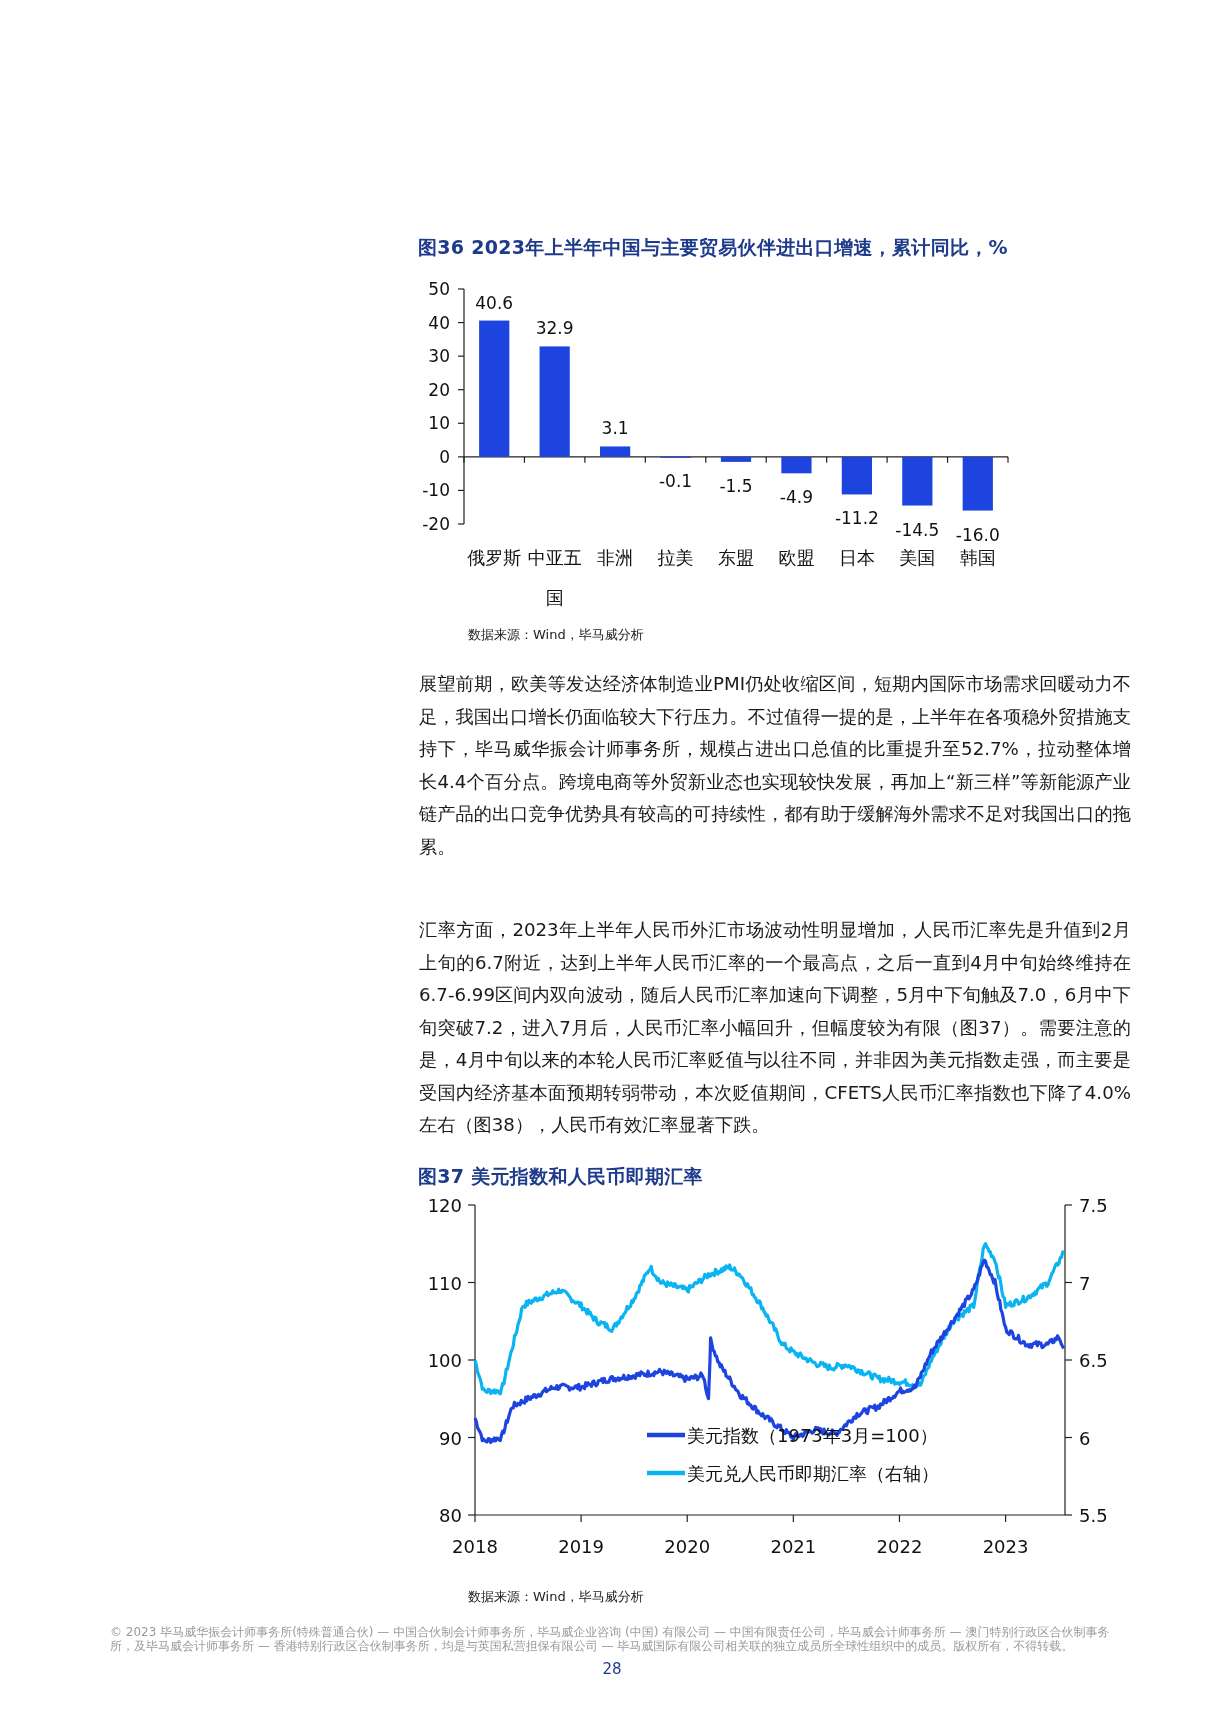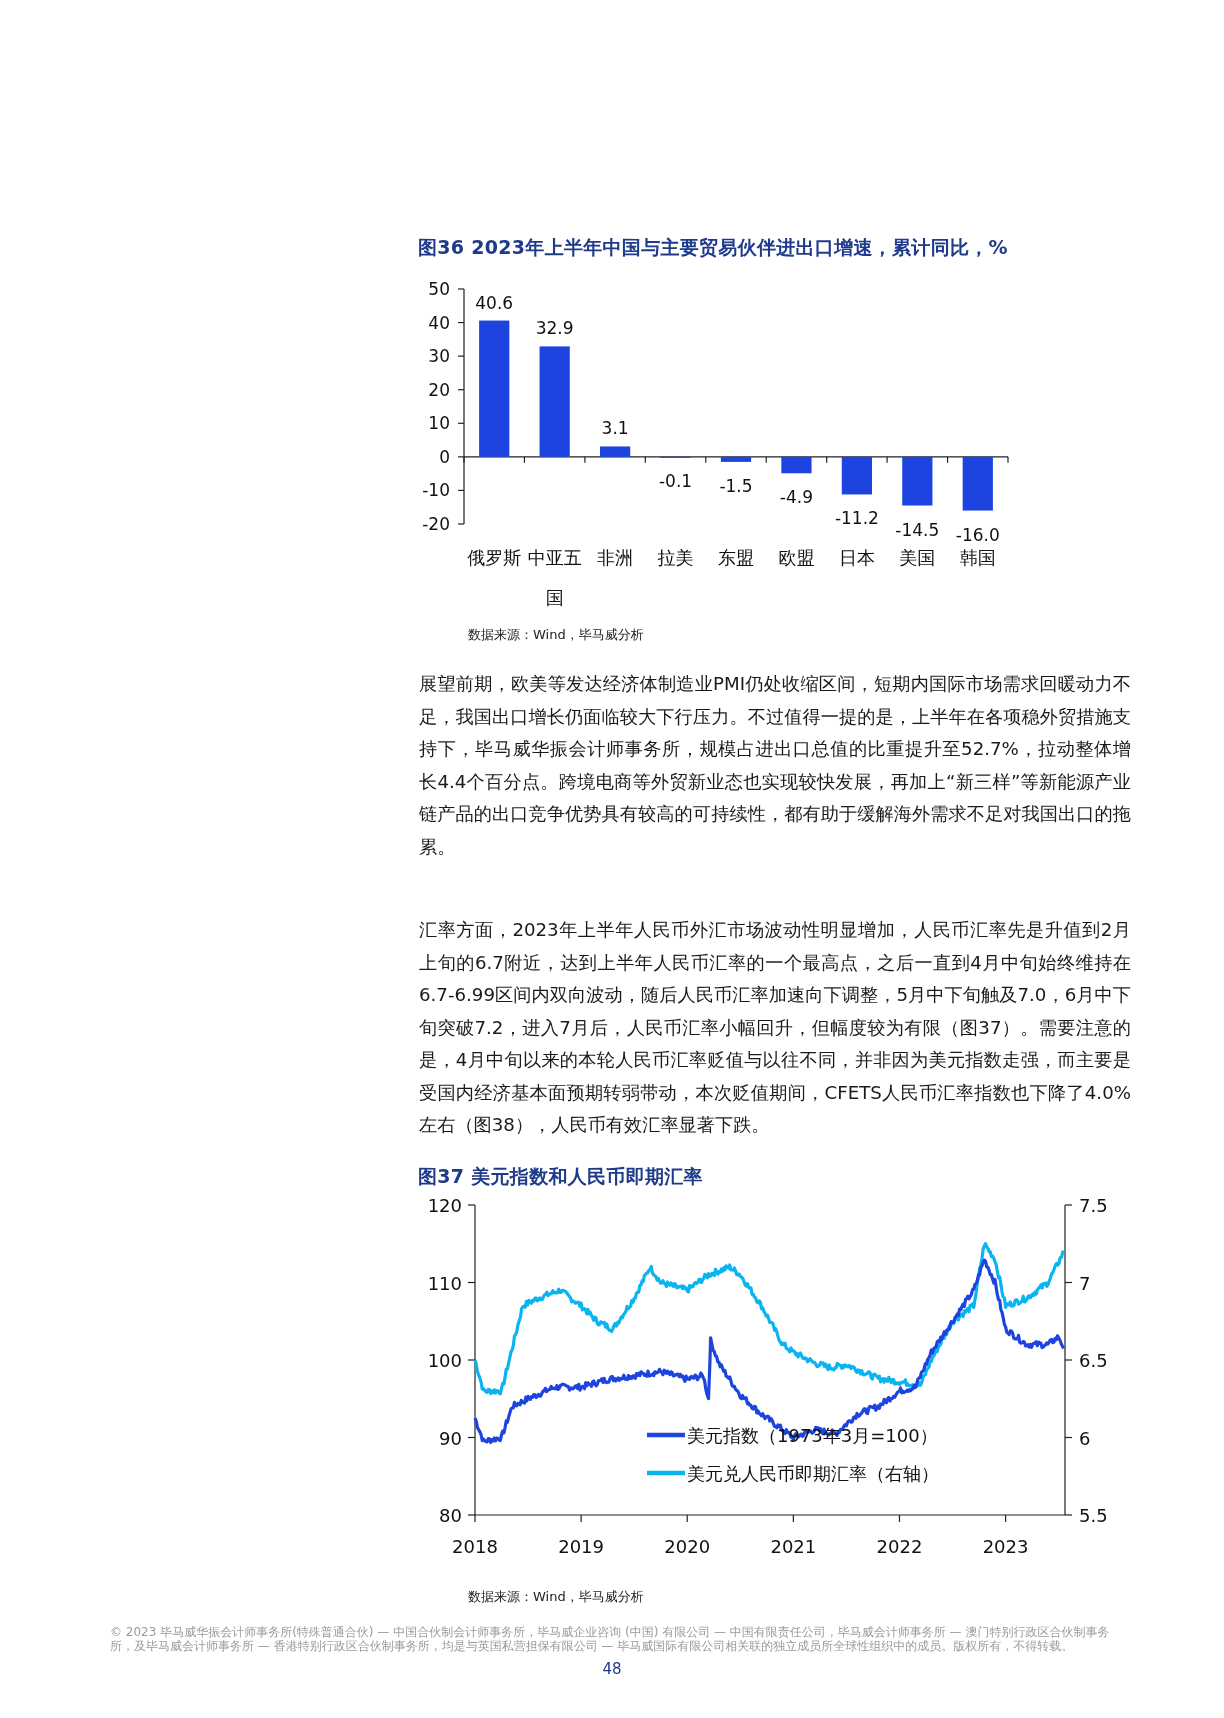--- a/index.html
+++ b/index.html
@@ -133,13 +133,13 @@
       <line x1="237" y1="240" x2="275" y2="240" stroke="#1e44e0" stroke-width="4.5"></line>
       <text x="277" y="247" font-size="18" fill="#111">美元指数（1973年3月=100）</text>
       <line x1="237" y1="278" x2="275" y2="278" stroke="#0ab4f0" stroke-width="4.5"></line>
       <text x="277" y="285" font-size="18" fill="#111">美元兑人民币即期汇率（右轴）</text>
     </g>
   </svg>
 
 <div class="source" style="top:1588px;">数据来源：Wind，毕马威分析</div>
 
 <div class="footer-legal">© 2023 毕马威华振会计师事务所(特殊普通合伙) — 中国合伙制会计师事务所，毕马威企业咨询 (中国) 有限公司 — 中国有限责任公司，毕马威会计师事务所 — 澳门特别行政区合伙制事务所，及毕马威会计师事务所 — 香港特别行政区合伙制事务所，均是与英国私营担保有限公司 — 毕马威国际有限公司相关联的独立成员所全球性组织中的成员。版权所有，不得转载。</div>
-<div class="page-num">48</div>
+<div class="page-num">28</div>
 
 </body></html>

